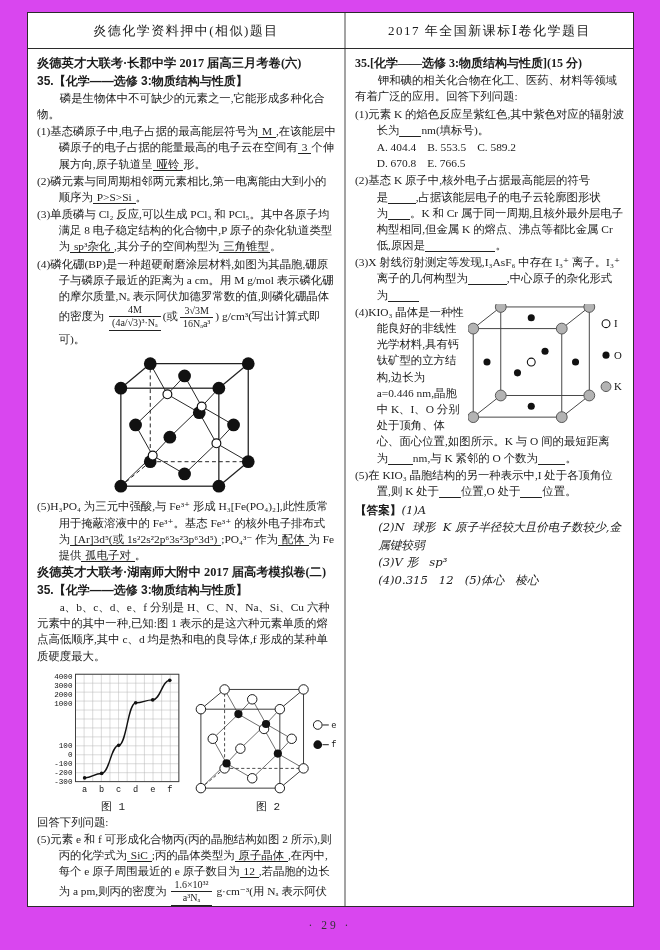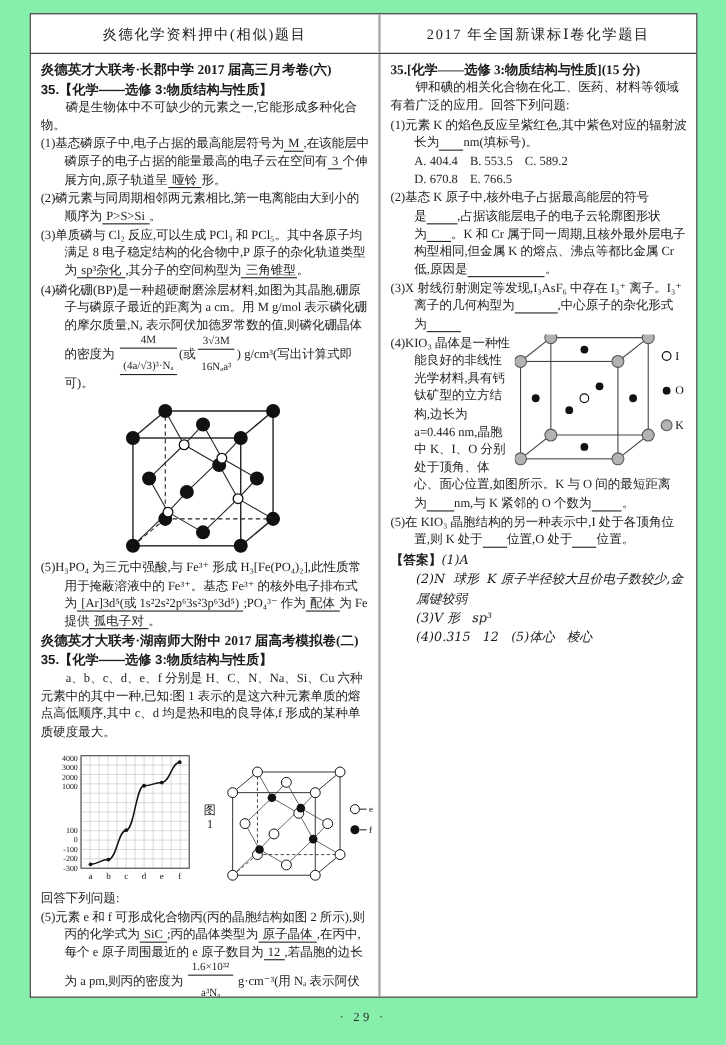--- a/index.html
+++ b/index.html
@@ -1,21 +1,21 @@
 <!DOCTYPE html>
 <html><head>
 <meta charset="utf-8">
 <style>
   html,body{margin:0;padding:0;}
   body{
     width:660px;height:950px;background:#ffffff;color:#1c1c1c;
     font-family:"Liberation Serif","DejaVu Serif",serif;
     position:relative;overflow:hidden;
   }
-  .page{position:absolute;inset:0;background:#86efac;}
+  .page{position:absolute;inset:0;background:#d946ef;}
   .sheet{
     position:absolute;left:27px;top:12px;width:607px;height:895px;
     border:1.6px solid #2b2b2b;box-sizing:border-box;
     display:flex;flex-direction:column;background:#fff;
   }
   .thead{display:flex;flex:0 0 35px;border-bottom:1.6px solid #2b2b2b;}
   .thead .cell{display:flex;align-items:center;justify-content:center;font-size:13px;letter-spacing:1.5px;}
   .cell-left{width:318px;border-right:2px solid #a3a3a3;box-sizing:border-box;}
   .cell-right{flex:1;}
   .tbody{display:flex;flex:1;min-height:0;}
@@ -29,28 +29,28 @@
   .q-head{
     font-family:"Liberation Sans","DejaVu Sans",sans-serif;
     font-weight:bold;font-size:12px;line-height:1.35;margin:1px 0;
   }
   .p{font-size:11.4px;line-height:1.42;}
   .indent{text-indent:2em;}
   .item{padding-left:1.9em;text-indent:-1.9em;margin:1px 0;}
   .u{border-bottom:1px solid #222;padding:0 1px;}
   .frac{
     display:inline-flex;flex-direction:column;vertical-align:middle;
-    text-align:center;font-size:10px;line-height:1.2;margin:0 2px;text-indent:0;gap:10px;
+    text-align:center;font-size:10px;line-height:1.2;margin:0 2px;text-indent:0;
   }
   .frac .fnum{border-bottom:1px solid #222;padding:0 3px;display:block;}
   .frac .fden{padding:0 3px;display:block;}
   .ufrac{border-bottom:1px solid #222;padding-bottom:1px;}
   .fig-center{text-align:center;margin:2px 0;}
   .figrow{display:flex;justify-content:flex-start;align-items:flex-end;gap:4px;margin:2px 0 0 0;}
-  .figbox{display:flex;flex-direction:row;align-items:center;}
+  .figbox{display:flex;flex-direction:column;align-items:center;font-family:Liberation Mono, monospace;}
   .figcap{font-size:11px;text-align:center;margin-top:0px;}
   .optrow{display:flex;gap:11px;padding-left:1.9em;font-size:11.4px;line-height:1.42;}
   .kio-fig{float:right;width:158px;margin:0 0 2px 4px;}
   .ans{font-size:11.6px;line-height:1.5;margin-top:2px;}
   .ans .ans-line{font-style:italic;font-family:"DejaVu Serif",serif;padding-left:2em;}
   .ans .first{padding-left:0;}
   .ans .label{font-style:normal;font-family:"Liberation Sans","DejaVu Sans",sans-serif;font-weight:bold;}
   .pageno{position:absolute;left:0;right:0;top:919px;text-align:center;font-size:11.5px;letter-spacing:3px;color:#333;}
   svg{display:block;}
 </style>

